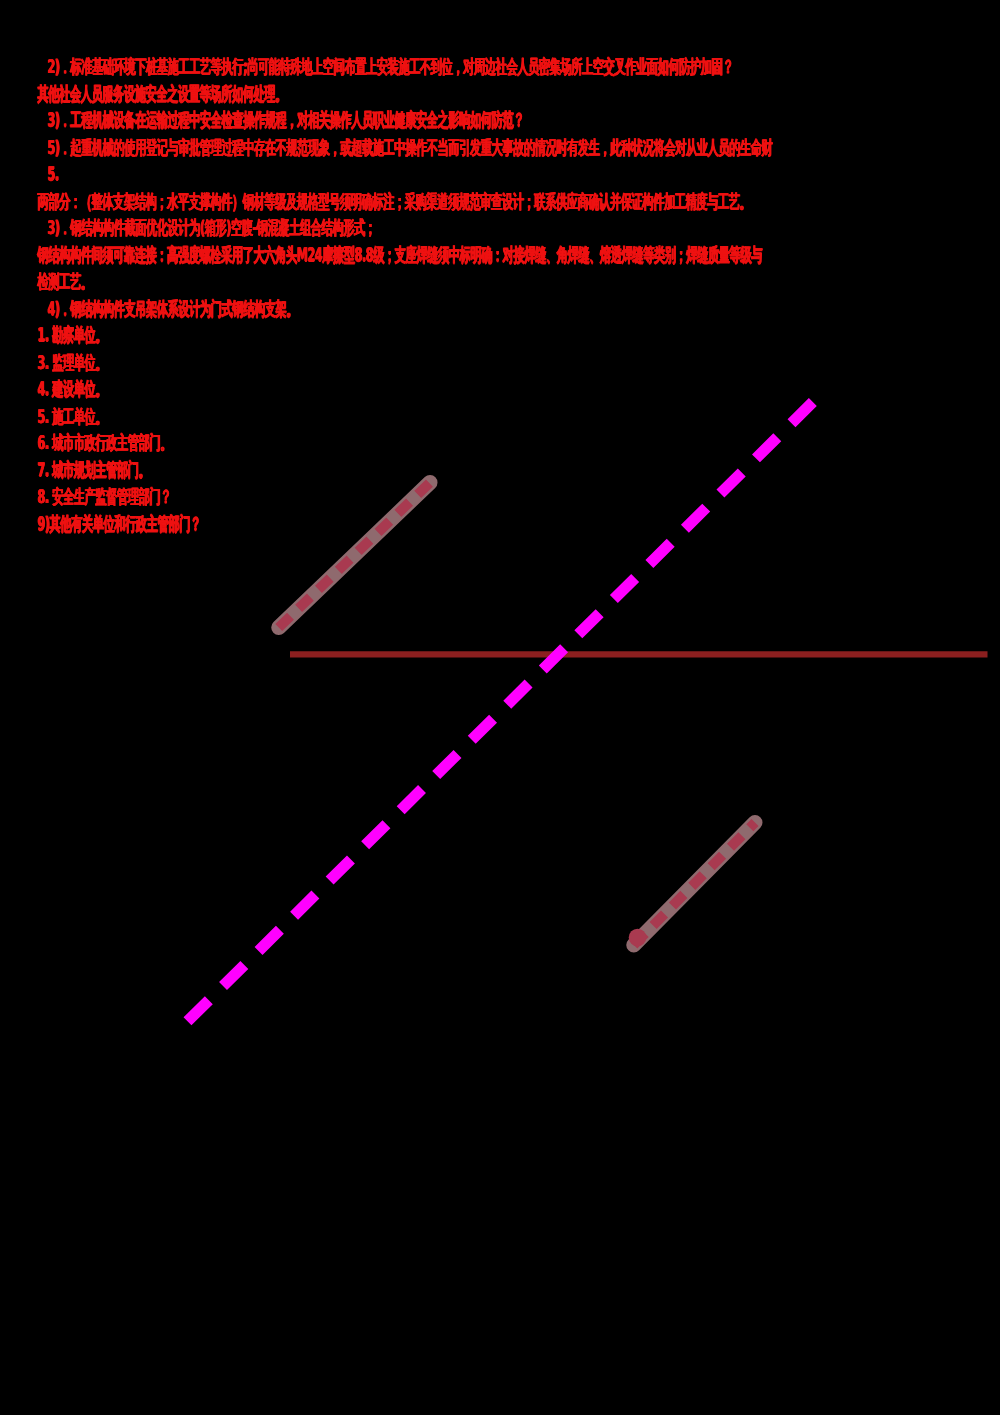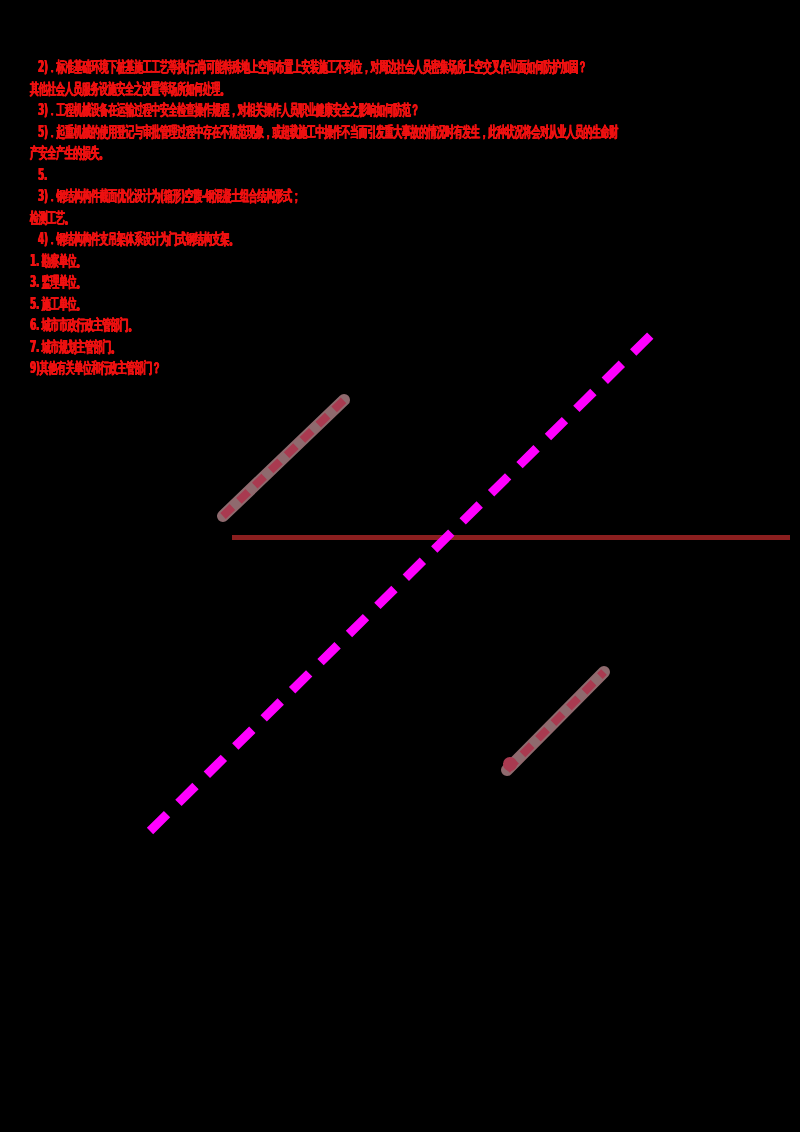--- a/index.html
+++ b/index.html
@@ -3,21 +3,21 @@
 <meta charset="utf-8">
 <style>
   html,body{margin:0;padding:0;}
   body{
     width:800px;height:1132px;
     background:#000000;
     overflow:hidden;
     position:relative;
     font-family:"DejaVu Sans",sans-serif;
   }
-  .page{position:absolute;left:0;top:14px;width:800px;height:832px;}
+  .page{position:absolute;left:0;top:0;width:800px;height:832px;}
   .lines{position:absolute;left:30px;top:42px;right:0;}
   .line{height:21.5px;line-height:21.5px;white-space:nowrap;}
   .t{
     display:inline-block;
     transform:scaleX(0.60);
     transform-origin:0 50%;
     font-weight:bold;
     font-size:15px;
     letter-spacing:-0.6px;
     white-space:nowrap;
@@ -29,30 +29,33 @@
 </head>
 <body>
 
 <div class="page">
 
   <div class="lines" style="color: rgb(238, 17, 17);">
       <div class="line"><span class="t" style="margin-left: 8px;">2)．标准基础环境下桩基施工工艺等执行;尚可能特殊地上空间布置上安装施工不到位，对周边社会人员密集场所上空交叉作业面如何防护加固？</span></div>
       <div class="line"><span class="t" style="margin-left: 0px;">其他社会人员服务设施安全之设置等场所如何处理。</span></div>
       <div class="line"><span class="t" style="margin-left: 8px;">3)．工程机械设备在运输过程中安全检查操作规程，对相关操作人员职业健康安全之影响如何防范？</span></div>
       <div class="line"><span class="t" style="margin-left: 8px;">5)．起重机械的使用登记与审批管理过程中存在不规范现象，或超载施工中操作不当而引发重大事故的情况时有发生，此种状况将会对从业人员的生命财</span></div>
-      <div class="line"><span class="t" style="margin-left: 0px;">产安全产生的损失。</span></div>
       <div class="line"><span class="t" style="margin-left: 8px;">5.</span></div>
+      <div class="line"><span class="t" style="margin-left: 0px;">两部分：（整体支架结构；水平支撑构件）钢材等级及规格型号须明确标注；采购渠道须规范审查设计；联系供应商确认并保证构件加工精度与工艺。</span></div>
       <div class="line"><span class="t" style="margin-left: 8px;">3)．钢结构构件截面优化设计为(箱形)空腹-钢混凝土组合结构形式；</span></div>
+      <div class="line"><span class="t" style="margin-left: 0px;">钢结构构件间须可靠连接：高强度螺栓采用了大六角头M24摩擦型8.8级；支座焊缝须中标明确：对接焊缝、角焊缝、熔透焊缝等类别；焊缝质量等级与</span></div>
       <div class="line"><span class="t" style="margin-left: 0px;">检测工艺。</span></div>
       <div class="line"><span class="t" style="margin-left: 8px;">4)．钢结构构件支吊架体系设计为门式钢结构支架。</span></div>
       <div class="line"><span class="t" style="margin-left: 0px;">1. 勘察单位。</span></div>
       <div class="line"><span class="t" style="margin-left: 0px;">3. 监理单位。</span></div>
+      <div class="line"><span class="t" style="margin-left: 0px;">4. 建设单位。</span></div>
       <div class="line"><span class="t" style="margin-left: 0px;">5. 施工单位。</span></div>
       <div class="line"><span class="t" style="margin-left: 0px;">6. 城市市政行政主管部门。</span></div>
       <div class="line"><span class="t" style="margin-left: 0px;">7. 城市规划主管部门。</span></div>
+      <div class="line"><span class="t" style="margin-left: 0px;">8. 安全生产监督管理部门？</span></div>
       <div class="line"><span class="t" style="margin-left: 0px;">9)其他有关单位和行政主管部门？</span></div>
     </div>
 
   <div class="rule" style="left: 232px; top: 521px; width: 558px; height: 5px; background: rgb(139, 31, 31);"></div>
 
   <svg class="overlay" width="800" height="1132" viewBox="0 0 800 1132">
     <line stroke-linecap="round" x1="223" y1="502" x2="344" y2="386" stroke="#8f6a6e" stroke-width="12"></line>
     <line stroke-linecap="butt" x1="223" y1="502" x2="344" y2="386" stroke="#a93a50" stroke-width="8" stroke-dasharray="13 9"></line>
     <line stroke-linecap="round" x1="507" y1="756" x2="604" y2="658" stroke="#8f6a6e" stroke-width="12"></line>
     <line stroke-linecap="butt" x1="507" y1="756" x2="604" y2="658" stroke="#a93a50" stroke-width="8" stroke-dasharray="13 9"></line>

